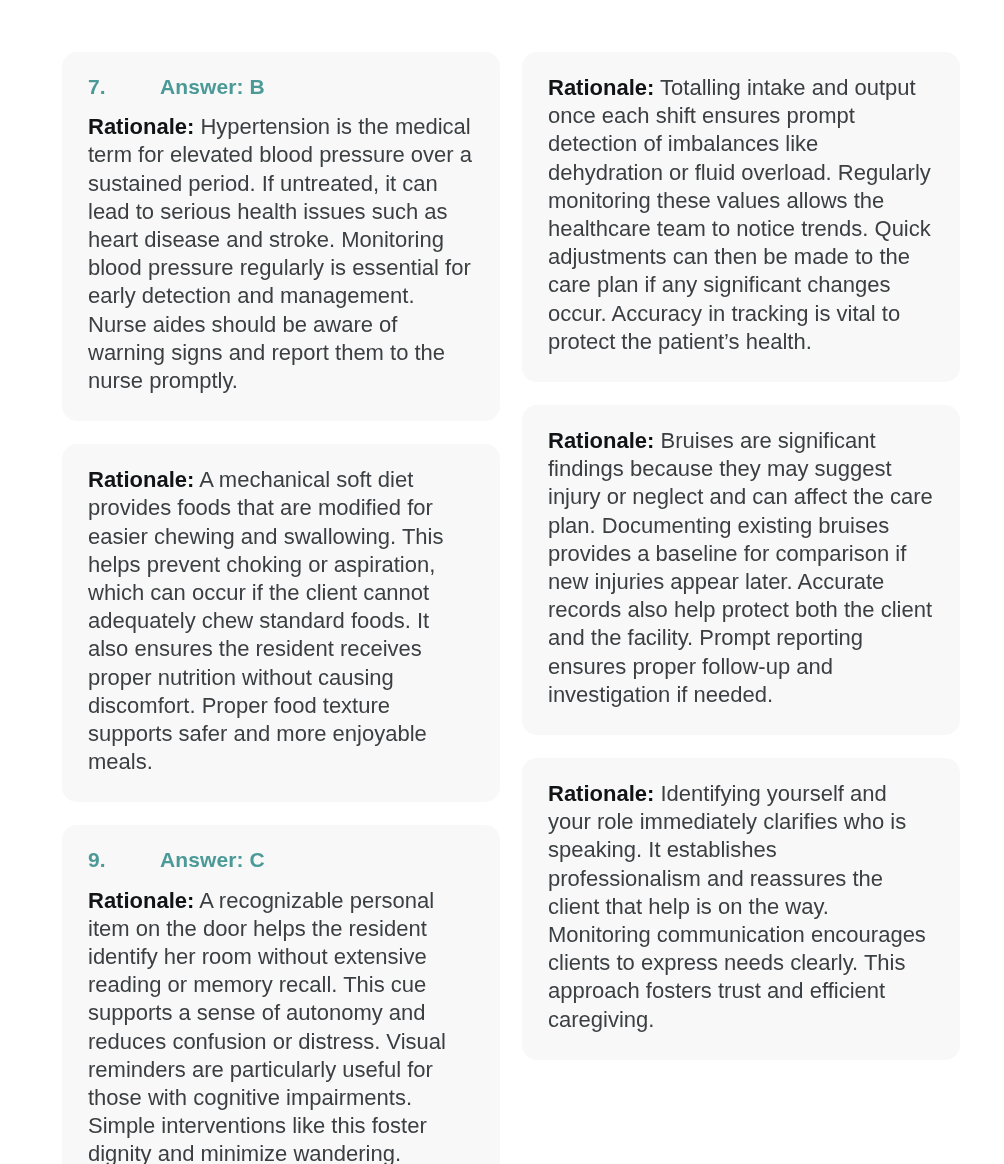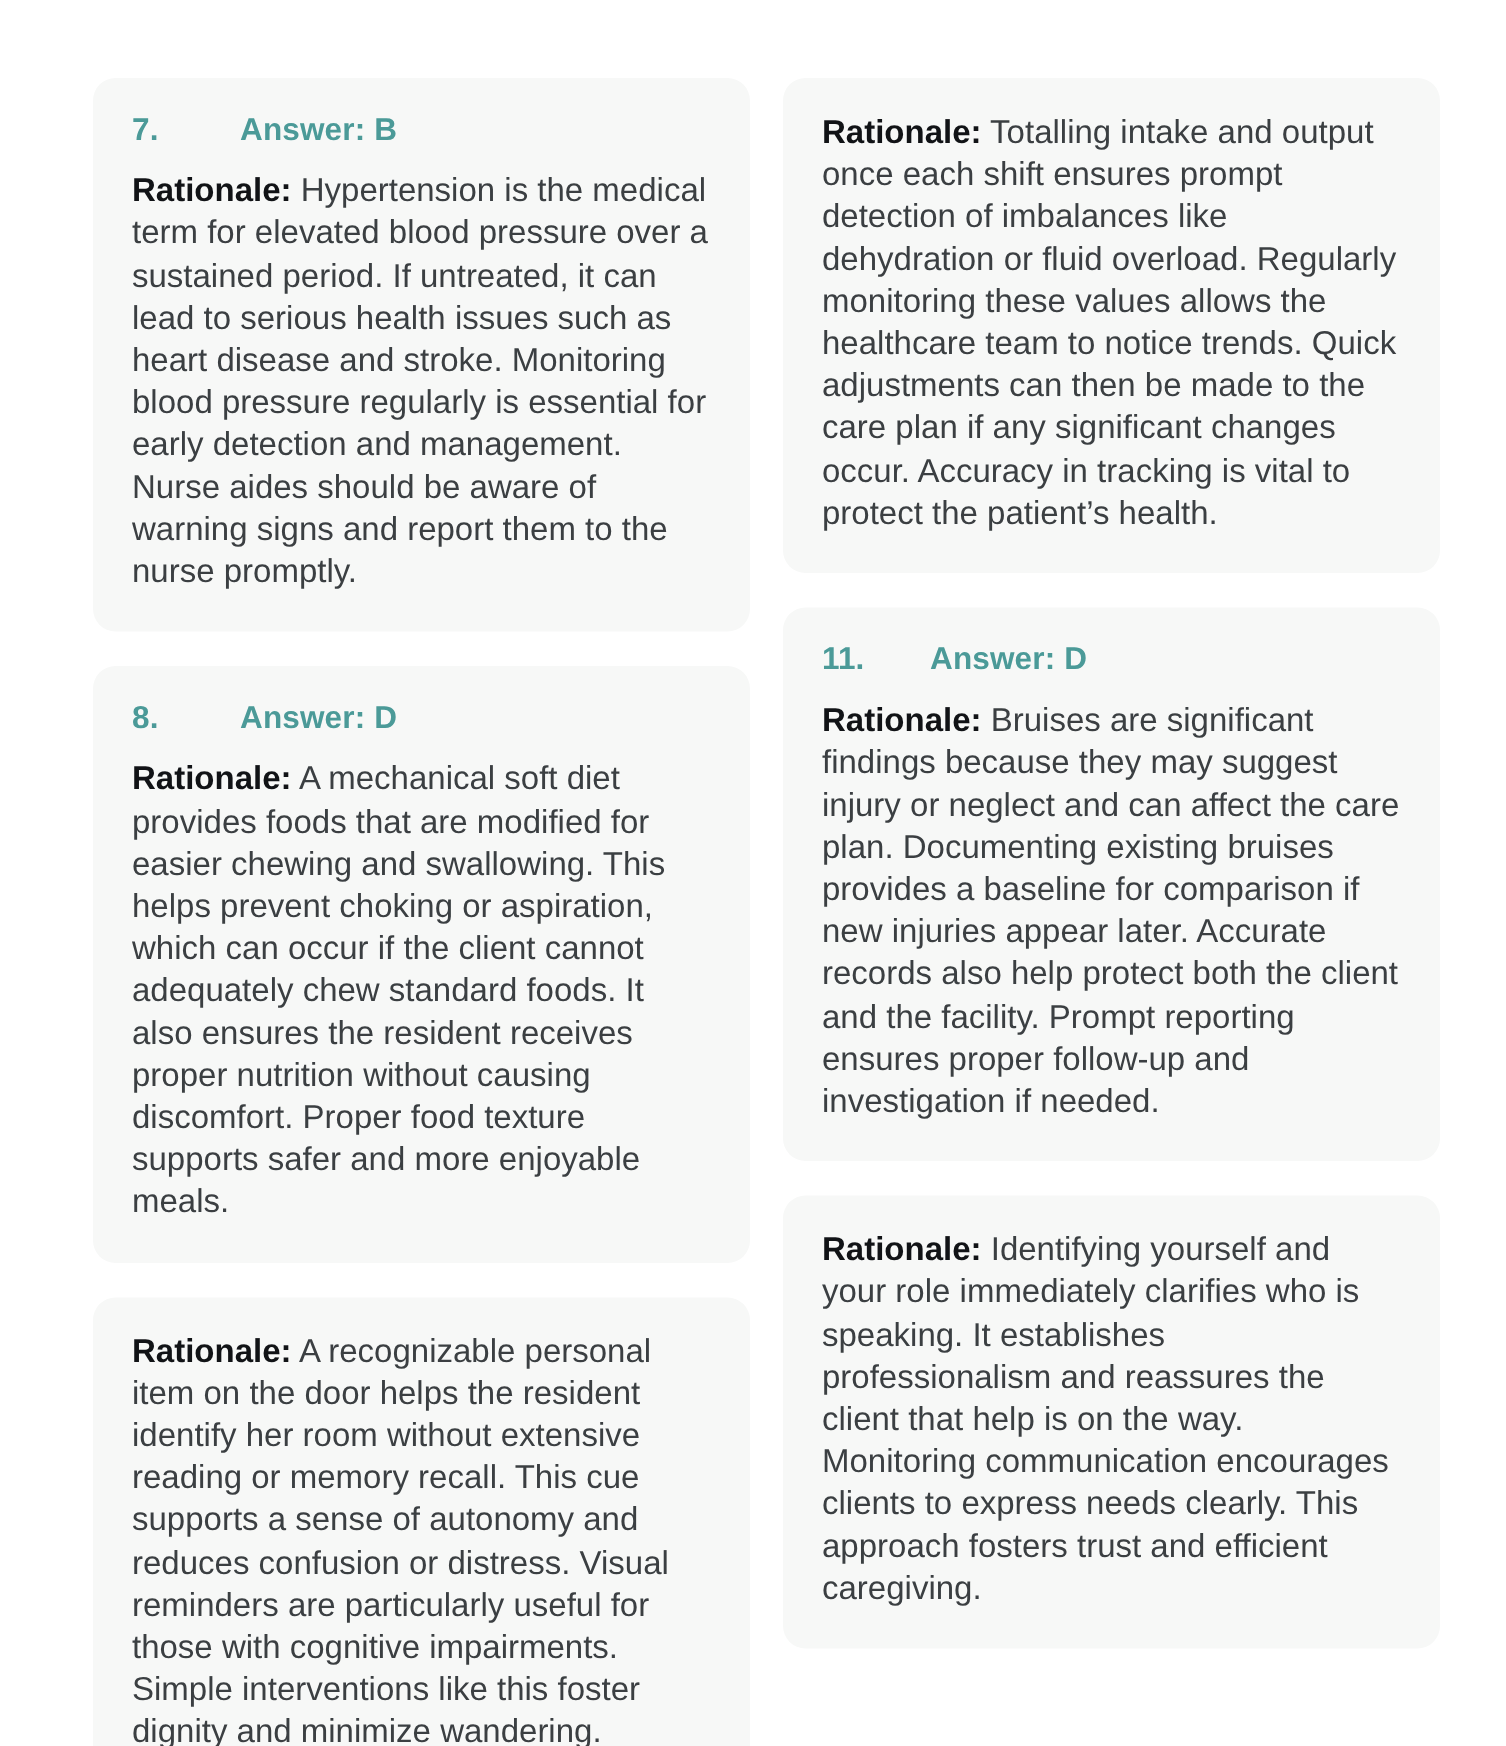--- a/index.html
+++ b/index.html
@@ -78,38 +78,37 @@
   <div class="columns">
 
     <div class="column">
 
       <div class="answer-card">
         <div class="card-header"><span class="q-number">7.</span><span>Answer: B</span></div>
         <p class="card-body"><span class="rationale-label">Rationale:</span><span> Hypertension is the medical term for elevated blood pressure over a sustained period. If untreated, it can lead to serious health issues such as heart disease and stroke. Monitoring blood pressure regularly is essential for early detection and management. Nurse aides should be aware of warning signs and report them to the nurse promptly.</span></p>
       </div>
 
       <div class="answer-card">
-        <div class="card-header"><span class="q-number">8.</span><span>Answer: D</span></div>
         <p class="card-body"><span class="rationale-label">Rationale:</span><span> A mechanical soft diet provides foods that are modified for easier chewing and swallowing. This helps prevent choking or aspiration, which can occur if the client cannot adequately chew standard foods. It also ensures the resident receives proper nutrition without causing discomfort. Proper food texture supports safer and more enjoyable meals.</span></p>
       </div>
 
       <div class="answer-card">
+        <div class="card-header"><span class="q-number">9.</span><span>Answer: C</span></div>
         <p class="card-body"><span class="rationale-label">Rationale:</span><span> A recognizable personal item on the door helps the resident identify her room without extensive reading or memory recall. This cue supports a sense of autonomy and reduces confusion or distress. Visual reminders are particularly useful for those with cognitive impairments. Simple interventions like this foster dignity and minimize wandering.</span></p>
       </div>
 
     </div>
 
     <div class="column">
 
       <div class="answer-card">
         <p class="card-body"><span class="rationale-label">Rationale:</span><span> Totalling intake and output once each shift ensures prompt detection of imbalances like dehydration or fluid overload. Regularly monitoring these values allows the healthcare team to notice trends. Quick adjustments can then be made to the care plan if any significant changes occur. Accuracy in tracking is vital to protect the patient’s health.</span></p>
       </div>
 
       <div class="answer-card">
-        <div class="card-header"><span class="q-number">11.</span><span>Answer: D</span></div>
         <p class="card-body"><span class="rationale-label">Rationale:</span><span> Bruises are significant findings because they may suggest injury or neglect and can affect the care plan. Documenting existing bruises provides a baseline for comparison if new injuries appear later. Accurate records also help protect both the client and the facility. Prompt reporting ensures proper follow-up and investigation if needed.</span></p>
       </div>
 
       <div class="answer-card">
         <p class="card-body"><span class="rationale-label">Rationale:</span><span> Identifying yourself and your role immediately clarifies who is speaking. It establishes professionalism and reassures the client that help is on the way. Monitoring communication encourages clients to express needs clearly. This approach fosters trust and efficient caregiving.</span></p>
       </div>
 
     </div>
 
   </div>

